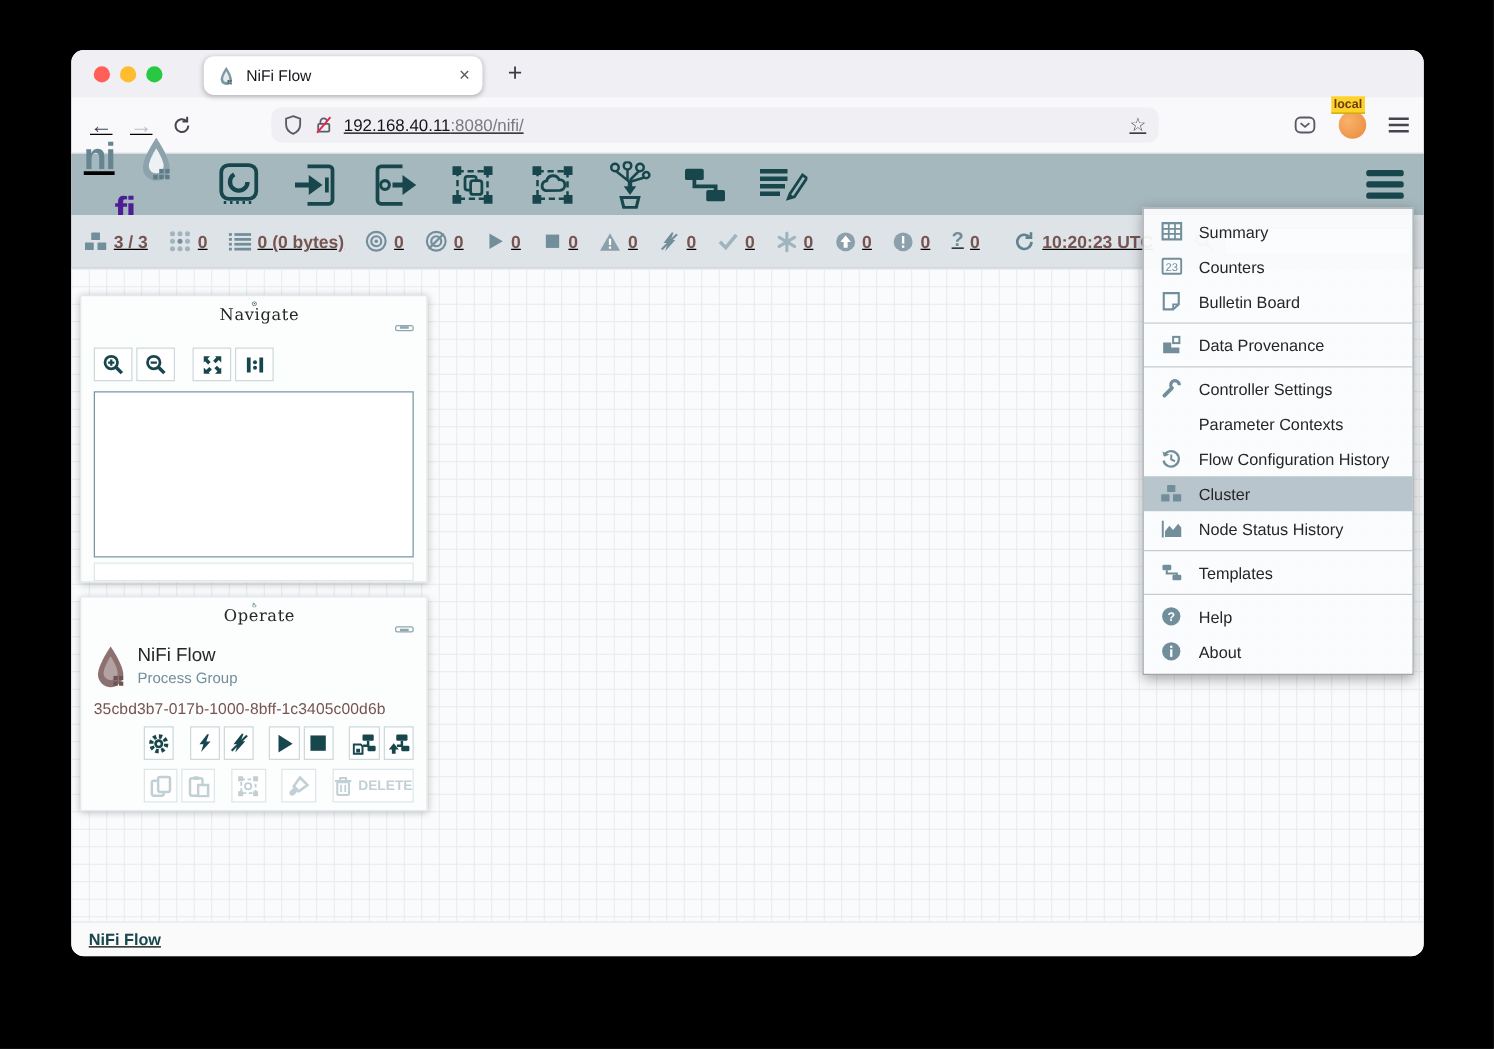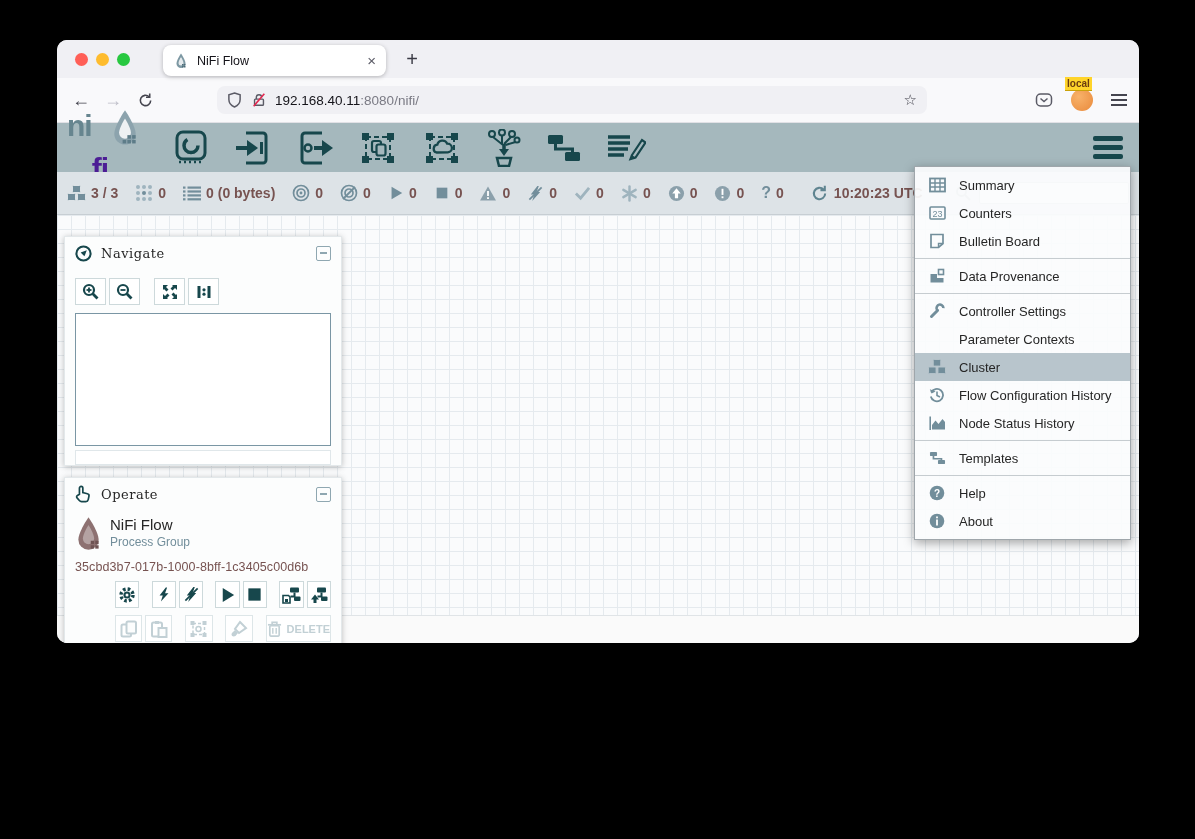--- a/index.html
+++ b/index.html
@@ -1,20 +1,20 @@
 <!DOCTYPE html>
 <html><head>
 <meta charset="utf-8">
 <style>
   * { margin:0; padding:0; box-sizing:border-box; }
   html,body { width:1195px; height:839px; background:#000; font-family:"Liberation Sans", sans-serif; overflow:hidden; }
 
-  .window { position:absolute; left:57px; top:40px; width:1082px; height:603px;
+  .window { position:absolute; left:57px; top:40px; width:1082px; height:725px;
             border-radius:10px; overflow:hidden; background:#f9fafb;
-            box-shadow:0 10px 40px rgba(0,0,0,.7); display:flex; flex-direction:column; }
+            box-shadow:0 10px 40px rgba(0,0,0,.7); display:flex; flex-direction:column;text-decoration:underline; }
 
   
   .tabbar { height:38px; background:#f0f0f4; display:flex; align-items:center; flex:0 0 auto; position:relative; }
   .traffic { display:flex; gap:8px; margin-left:18px; }
   .traffic span { width:13px; height:13px; border-radius:50%; display:block; }
   .t-red{background:#ff5f57;} .t-yellow{background:#febc2e;} .t-green{background:#28c840;}
   .tab { position:absolute; left:106px; top:5px; width:223px; height:31px; background:#fff; border-radius:8px;
          box-shadow:0 1px 4px rgba(0,0,0,.25); display:flex; align-items:center; padding:0 10px; }
   .tab .favicon { width:16px; height:16px; flex:0 0 auto; }
   .tab .tab-title { font-size:12.5px; color:#15141a; margin-left:8px; flex:1; }
@@ -59,21 +59,21 @@
   .sb-search input { width:150px; height:22px; border:1px solid #bbc4c9; background:#fff; border-radius:2px; }
 
   
   .canvas { flex:1 1 auto; position:relative; background-color:#fafbfc;
             background-image:linear-gradient(#e5eaee 1px, transparent 1px),
                              linear-gradient(90deg,#e5eaee 1px, transparent 1px);
             background-size:14px 14px; }
 
   .panel { position:absolute; left:7px; width:278px; background:#fcfdfd;
            box-shadow:0 1px 6px rgba(0,0,0,.25); border:1px solid #e3e8ea; }
-  .panel-head { height:32px; display:flex; align-items:center; padding:4px 10px; }
+  .panel-head { height:32px; display:flex; align-items:center; padding:4px 10px;flex-direction:column; }
   .panel-title { font-family:"DejaVu Serif", serif; font-size:13px; color:#262626; margin-left:9px; letter-spacing:.5px; }
   .collapse { margin-left:auto; width:15px; height:15px; border:1.5px solid #8fa7b1; border-radius:2px;
               display:flex; align-items:center; justify-content:center; }
   .collapse i { width:7px; height:2px; background:#8fa7b1; display:block; }
 
   .navigate { top:21px; height:230px; }
   .nav-buttons { display:flex; align-items:center; gap:3px; padding:9px 10px 0 10px; }
   .btn { width:31px; height:27px; background:#fff; border:1px solid #cdd9db; display:flex;
          align-items:center; justify-content:center; cursor:pointer; }
   .gap8 { width:8px; }
@@ -646,44 +646,44 @@
             <circle cx="11" cy="5" r="3.4" fill="none" stroke="#728e9b" stroke-width="2.6" stroke-dasharray="14 7" transform="rotate(120 11 5)"></circle>
             <line x1="2.5" y1="13.5" x2="8.5" y2="7.5" stroke="#728e9b" stroke-width="3" stroke-linecap="round"></line>
           </svg>
       </span>
       <span class="mi-label">Controller Settings</span>
     </div>
     <div class="gmenu-item">
       <span class="mi-icon"></span>
       <span class="mi-label">Parameter Contexts</span>
     </div>
+    <div class="gmenu-item">
+      <span class="mi-icon">
+        <svg width="16" height="16" viewBox="0 0 16 16">
+            <path d="M2.2 5.5 a6.2 6.2 0 1 1 -0.4 4" fill="none" stroke="#728e9b" stroke-width="1.8"></path>
+            <path d="M0.8 2.2 L2.6 6.4 L6.6 4.6 Z" fill="#728e9b"></path>
+            <path d="M8 4.5 V8.5 L11 10" fill="none" stroke="#728e9b" stroke-width="1.6"></path>
+          </svg>
+      </span>
+      <span class="mi-label">Flow Configuration History</span>
+    </div>
     <div class="gmenu-item highlighted">
       <span class="mi-icon">
         <svg width="18" height="16" viewBox="0 0 19 17">
             <g fill="#728e9b" stroke="#b8c5cc" stroke-width="1">
               <rect x="5.5" y="0.5" width="8" height="7" rx="1"></rect>
               <rect x="0.5" y="8.5" width="8" height="7" rx="1"></rect>
               <rect x="10.5" y="8.5" width="8" height="7" rx="1"></rect>
             </g>
           </svg>
       </span>
       <span class="mi-label">Cluster</span>
     </div>
     <div class="gmenu-item">
       <span class="mi-icon">
-        <svg width="16" height="16" viewBox="0 0 16 16">
-            <path d="M2.2 5.5 a6.2 6.2 0 1 1 -0.4 4" fill="none" stroke="#728e9b" stroke-width="1.8"></path>
-            <path d="M0.8 2.2 L2.6 6.4 L6.6 4.6 Z" fill="#728e9b"></path>
-            <path d="M8 4.5 V8.5 L11 10" fill="none" stroke="#728e9b" stroke-width="1.6"></path>
-          </svg>
-      </span>
-      <span class="mi-label">Flow Configuration History</span>
-    </div>
-    <div class="gmenu-item">
-      <span class="mi-icon">
         <svg width="17" height="15" viewBox="0 0 17 15">
             <line x1="1.2" y1="0.5" x2="1.2" y2="14" stroke="#728e9b" stroke-width="1.6"></line>
             <path d="M3 13.5 L3 9 6.5 4.5 9.5 8 13.5 3 16 6 16 13.5 Z" fill="#728e9b"></path>
           </svg>
       </span>
       <span class="mi-label">Node Status History</span>
     </div>
     <div class="gmenu-divider"></div>
     <div class="gmenu-item">
       <span class="mi-icon">

